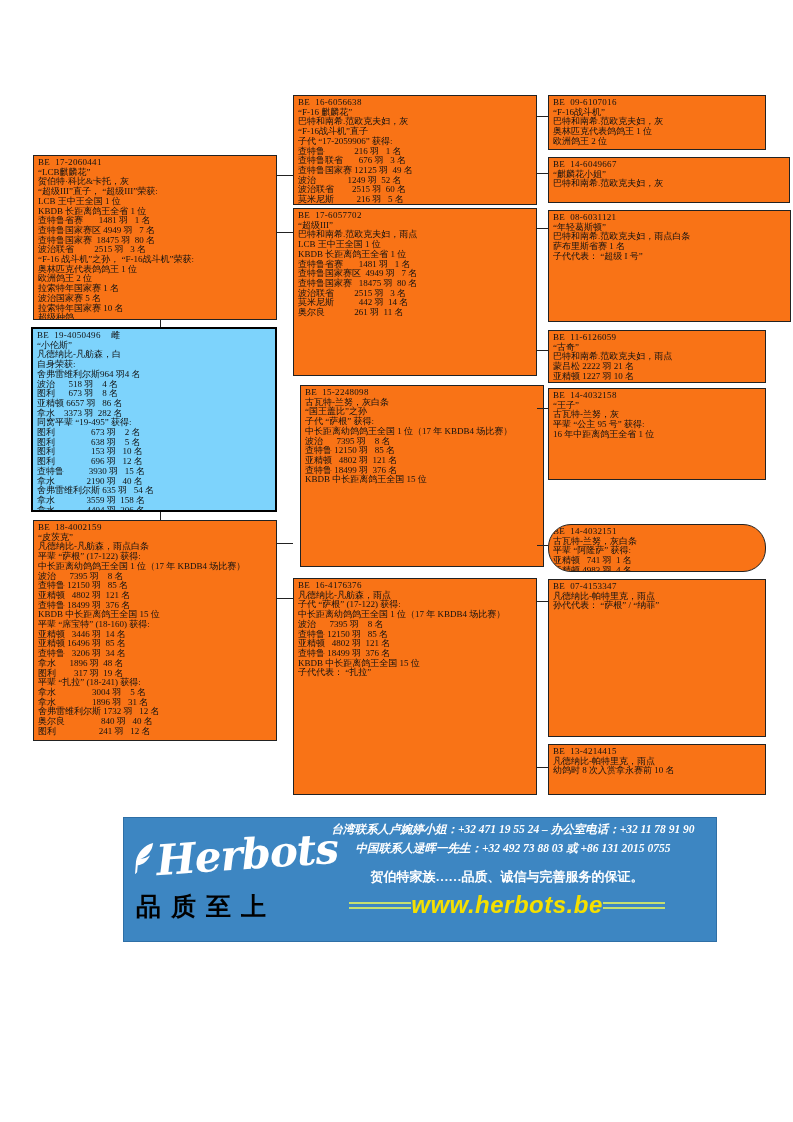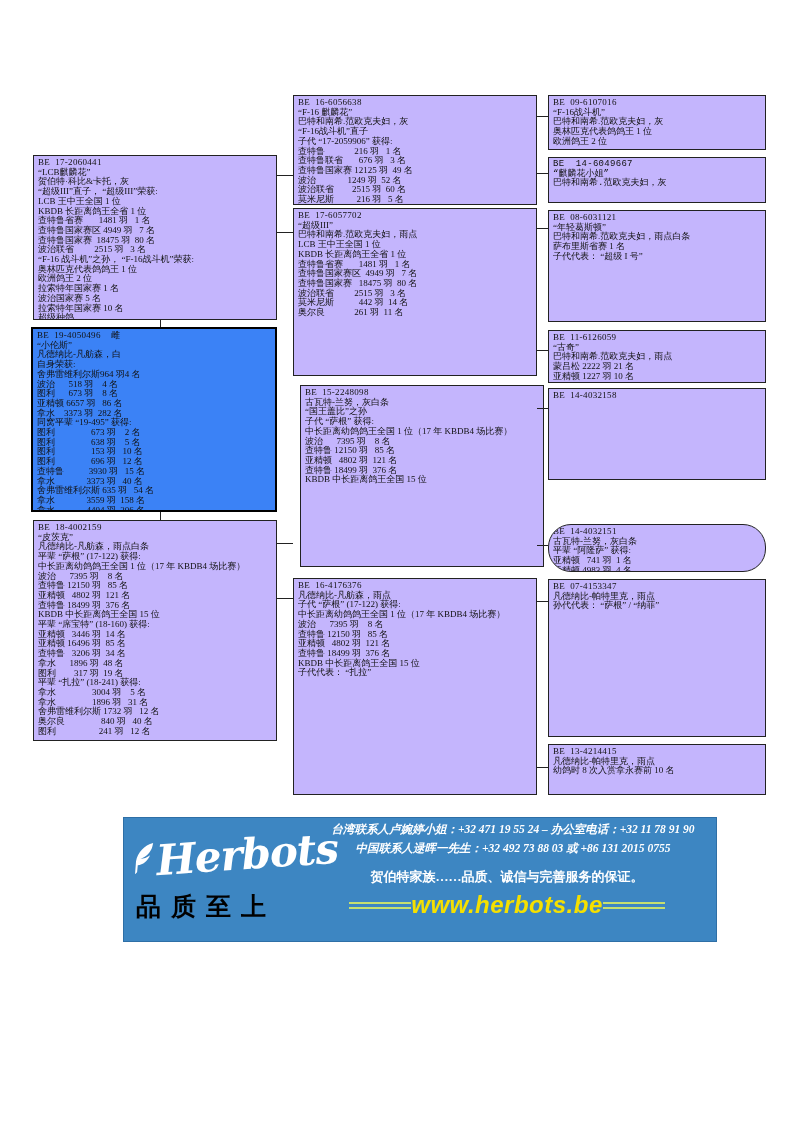--- a/index.html
+++ b/index.html
@@ -1,22 +1,22 @@
 <!DOCTYPE html>
 <html><head>
 <meta charset="utf-8">
 <style>
   html,body{margin:0;padding:0;background:#ffffff;}
   .page{position:relative;width:793px;height:1122px;background:#ffffff;overflow:hidden;
         font-family:"Liberation Serif","DejaVu Serif",serif;color:#111;}
-  .box{position:absolute;box-sizing:border-box;border:1px solid #222;background:#c4b5fd;
+  .box{position:absolute;box-sizing:border-box;border:1px solid #222;background:#f97316;
        font-size:9px;line-height:9.7px;padding:2px 4px;overflow:hidden;}
   .box .bid{white-space:pre;letter-spacing:.3px;}
   .box .bl{white-space:pre;}
-  .box.subject{background:#3b82f6;border:2px solid #000;}
+  .box.subject{background:#7dd3fc;border:2px solid #000;}
   .hl{position:absolute;height:1px;background:#222;}
   .vl{position:absolute;width:1px;background:#222;}
   
   .banner{position:absolute;left:123px;top:817px;width:594px;height:125px;
           background:#3d86c2;border:1px solid #2e6fa6;box-sizing:border-box;color:#fff;}
   .logo{position:absolute;left:8px;top:6px;width:182px;height:112px;}
   .logo-script{position:absolute;left:24px;top:6px;font-size:42px;font-style:italic;font-weight:bold;
                color:#fff;transform:rotate(-4deg);letter-spacing:-1px;
                font-family:"DejaVu Serif","Liberation Serif",serif;}
   .feather{position:absolute;left:-4px;top:18px;width:34px;height:34px;transform:rotate(-18deg);}
@@ -67,21 +67,21 @@
         <div class="bl">波治      518 羽    4 名</div>
         <div class="bl">图利      673 羽    8 名</div>
         <div class="bl">亚精顿 6657 羽   86 名</div>
         <div class="bl">拿水    3373 羽  282 名</div>
         <div class="bl">同窝平辈 “19-495” 获得:</div>
         <div class="bl">图利                673 羽    2 名</div>
         <div class="bl">图利                638 羽    5 名</div>
         <div class="bl">图利                153 羽   10 名</div>
         <div class="bl">图利                696 羽   12 名</div>
         <div class="bl">查特鲁           3930 羽   15 名</div>
-        <div class="bl">拿水              3373 羽   40 名</div>
+        <div class="bl">拿水              2190 羽   40 名</div>
         <div class="bl">舍弗雷维利尔斯 635 羽   54 名</div>
         <div class="bl">拿水              3559 羽  158 名</div>
         <div class="bl">拿水              4404 羽  206 名</div>
       </div>
   </div>
 
   <div class="box" style="left:33px;top:520px;width:244px;height:221px;">
     <div class="bid">BE  18-4002159</div>
     <div>
         <div class="bl">“皮茨克”</div>
@@ -173,29 +173,29 @@
   <div class="box" style="left:548px;top:95px;width:218px;height:55px;">
     <div class="bid">BE  09-6107016</div>
     <div>
         <div class="bl">“F-16战斗机”</div>
         <div class="bl">巴特和南希.范欧克夫妇，灰</div>
         <div class="bl">奥林匹克代表鸽鸽王 1 位</div>
         <div class="bl">欧洲鸽王 2 位</div>
       </div>
   </div>
 
-  <div class="box" style="left:548px;top:157px;width:218px;height:46px;font-family:Liberation Mono, monospace;">
+  <div class="box" style="left:548px;top:157px;width:242px;height:46px;">
     <div class="bid">BE  14-6049667</div>
     <div>
         <div class="bl">“麒麟花小姐”</div>
         <div class="bl">巴特和南希.范欧克夫妇，灰</div>
       </div>
   </div>
 
-  <div class="box" style="left:548px;top:210px;width:218px;height:112px;">
+  <div class="box" style="left:548px;top:210px;width:243px;height:112px;">
     <div class="bid">BE  08-6031121</div>
     <div>
         <div class="bl">“年轻葛斯顿”</div>
         <div class="bl">巴特和南希.范欧克夫妇，雨点白条</div>
         <div class="bl">萨布里斯省赛 1 名</div>
         <div class="bl">子代代表： “超级 I 号”</div>
       </div>
   </div>
 
   <div class="box" style="left:548px;top:330px;width:218px;height:53px;">
@@ -203,20 +203,26 @@
     <div>
         <div class="bl">“古奇”</div>
         <div class="bl">巴特和南希.范欧克夫妇，雨点</div>
         <div class="bl">蒙吕松 2222 羽 21 名</div>
         <div class="bl">亚精顿 1227 羽 10 名</div>
       </div>
   </div>
 
   <div class="box" style="left:548px;top:388px;width:218px;height:92px;">
     <div class="bid">BE  14-4032158</div>
+    <div>
+        <div class="bl">“王子”</div>
+        <div class="bl">古瓦特-兰努，灰</div>
+        <div class="bl">平辈 “公主 95 号” 获得:</div>
+        <div class="bl">16 年中距离鸽王全省 1 位</div>
+      </div>
   </div>
 
   <div class="box" style="left:548px;top:524px;width:218px;height:48px;border-radius:23px;">
     <div class="bid">BE  14-4032151</div>
     <div>
         <div class="bl">古瓦特-兰努，灰白条</div>
         <div class="bl">平辈 “阿隆萨” 获得:</div>
         <div class="bl">亚精顿   741 羽  1 名</div>
         <div class="bl">亚精顿 4983 羽  4 名</div>
       </div>

